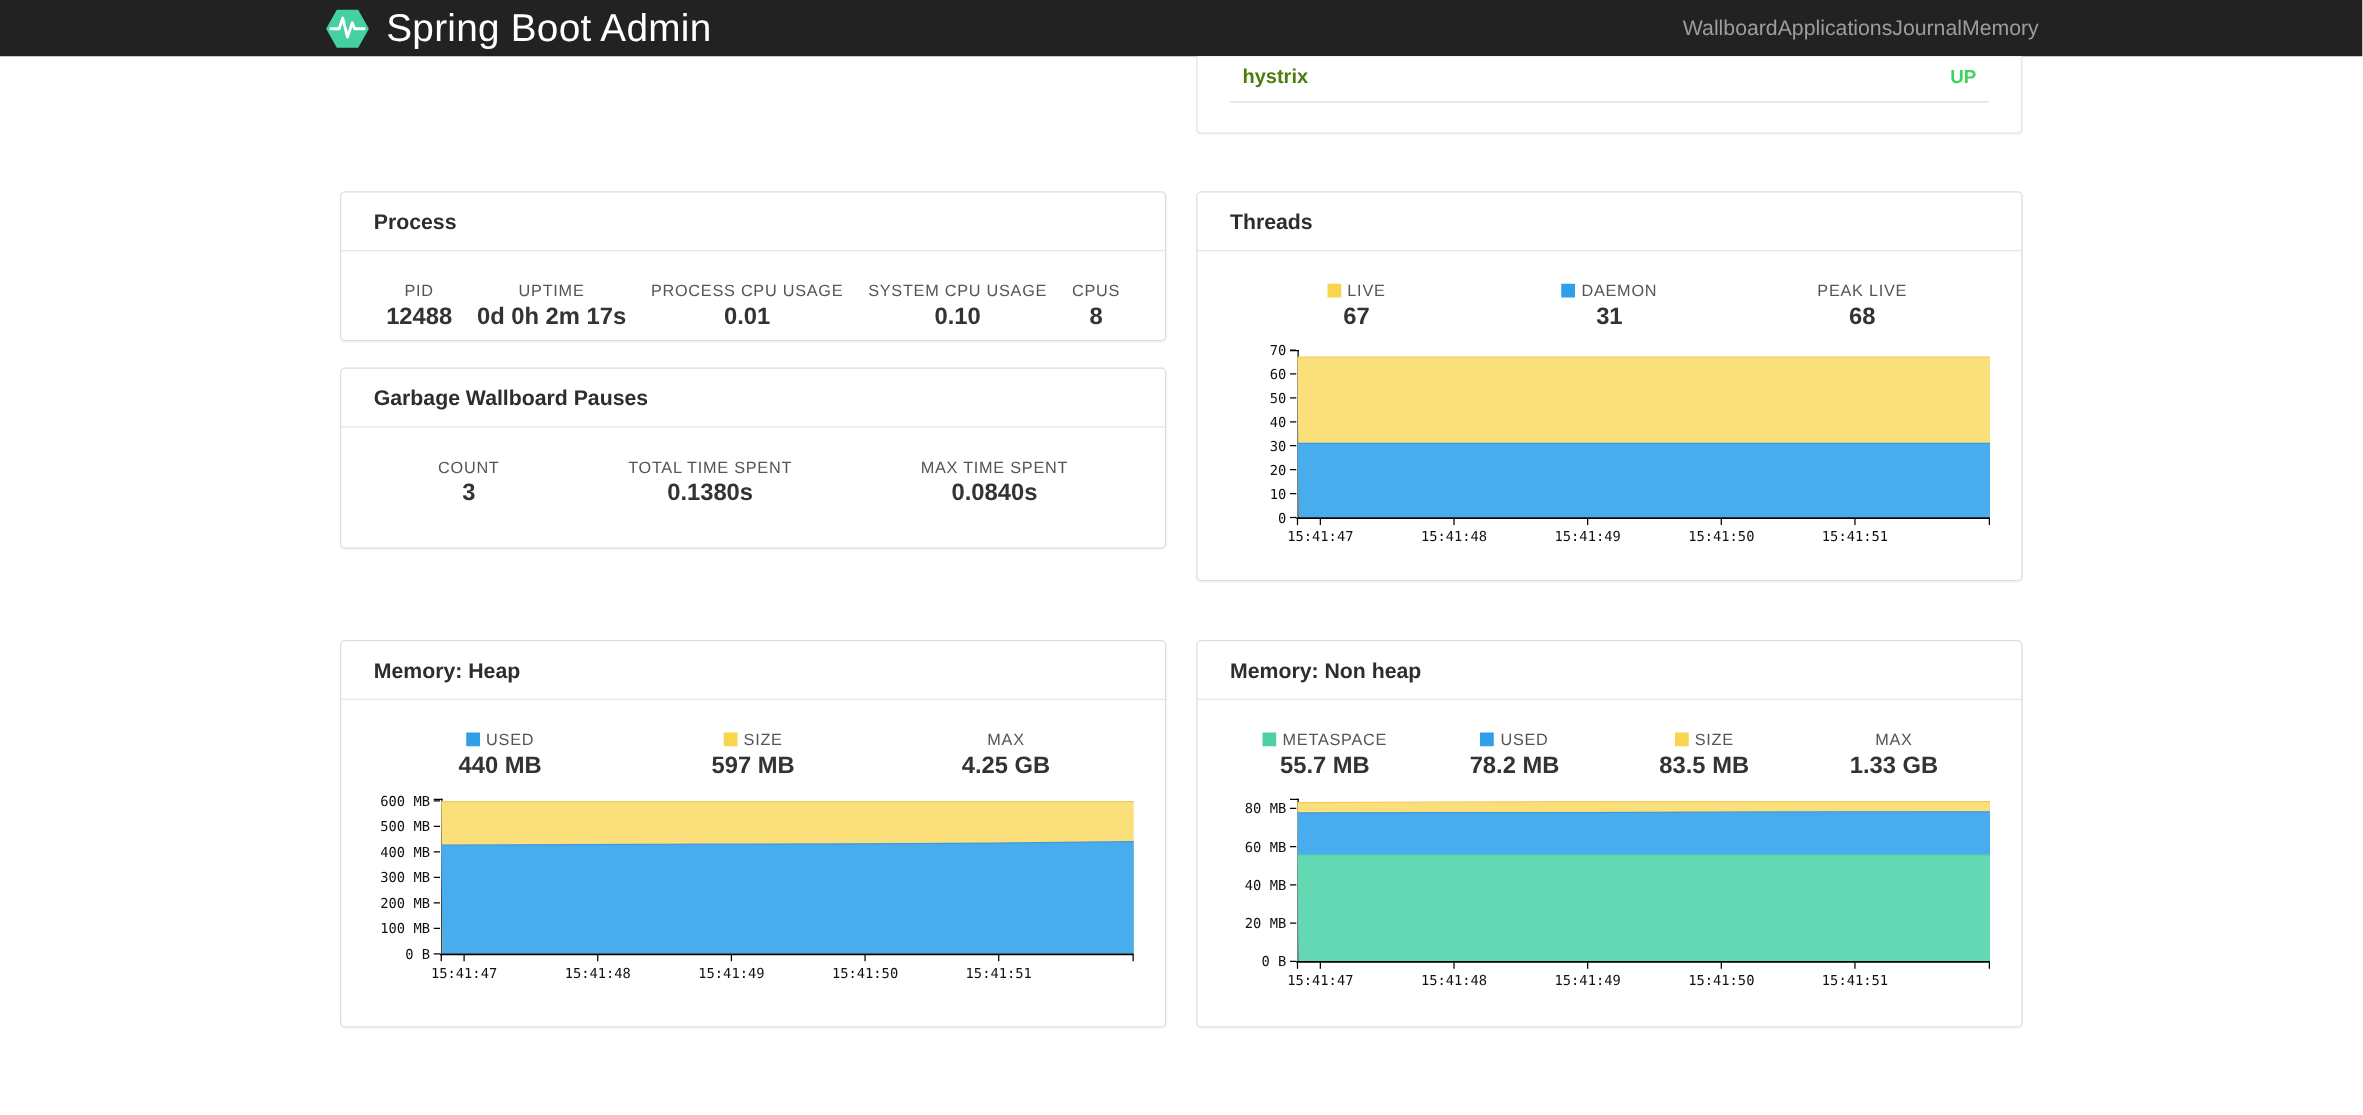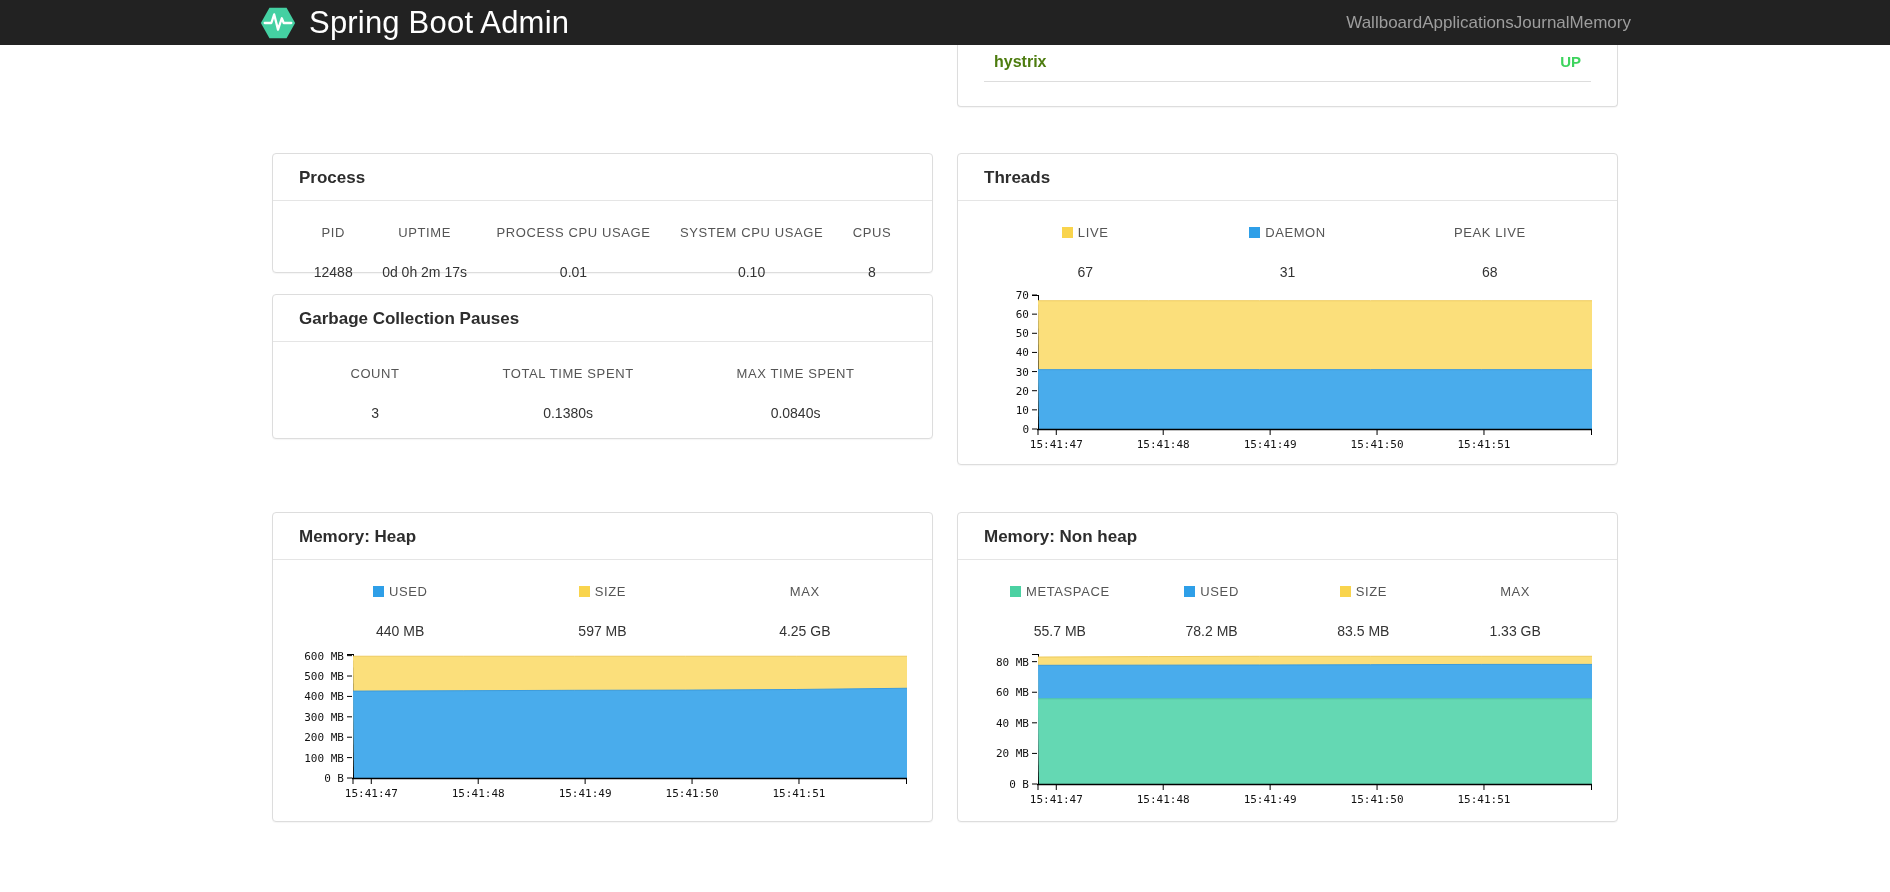--- a/index.html
+++ b/index.html
@@ -35,21 +35,21 @@
   .health-status { font-size:15px; font-weight:bold; }
   .health-divider { height:1px; background:#ddd; margin:10px 26px 0 26px; }
 
   
   .stats { display:flex; margin-top:24px; }
   .stats.spread { justify-content:space-around; }
   .stats.equal > .stat { flex:1 1 0; }
   .stat { text-align:center; }
   .stat-label { font-size:13px; color:#555; letter-spacing:0.6px; white-space:nowrap; }
   .swatch { display:inline-block; width:11px; height:11px; margin-right:5px; vertical-align:-1px; }
-  .stat-value { font-size:14px; color:#333; margin-top:24px; white-space:nowrap; }
+  .stat-value { font-size:19px; color:#333; margin-top:3px; white-space:nowrap;font-weight:bold; }
 
   
   .process-card { height:120px; }
   .gc-card { height:145px; margin-top:21px; }
   .threads-card { height:312px; }
   .memory-card { height:310px; }
 
   .chart { margin-top:7px; }
   .chart text { font-family:"DejaVu Sans Mono", monospace; font-size:11px; fill:#111; }
 </style>
@@ -112,21 +112,21 @@
             </div>
             <div class="stat">
               <div class="stat-label"><span>CPUS</span></div>
               <div class="stat-value">8</div>
             </div>
           </div>
         </div>
       </div>
 
       <div class="card gc-card">
-        <div class="card-header">Garbage Collection Pauses</div>
+        <div class="card-header">Garbage Wallboard Pauses</div>
         <div class="card-body">
           <div class="stats spread">
             <div class="stat">
               <div class="stat-label"><span>COUNT</span></div>
               <div class="stat-value">3</div>
             </div>
             <div class="stat">
               <div class="stat-label"><span>TOTAL TIME SPENT</span></div>
               <div class="stat-value">0.1380s</div>
             </div>

